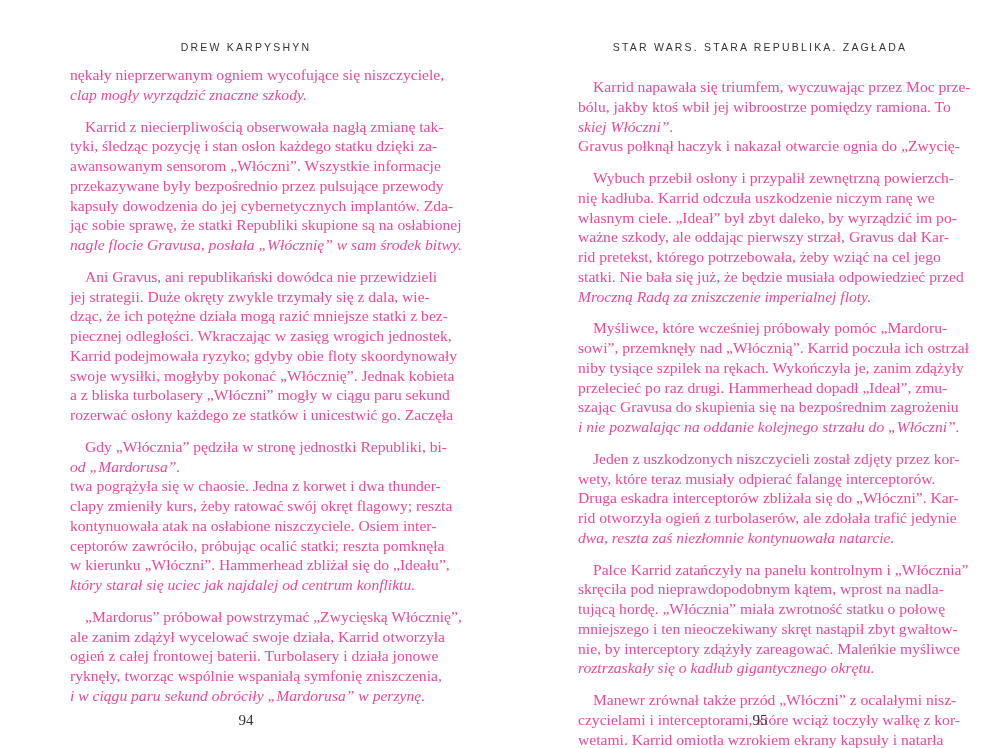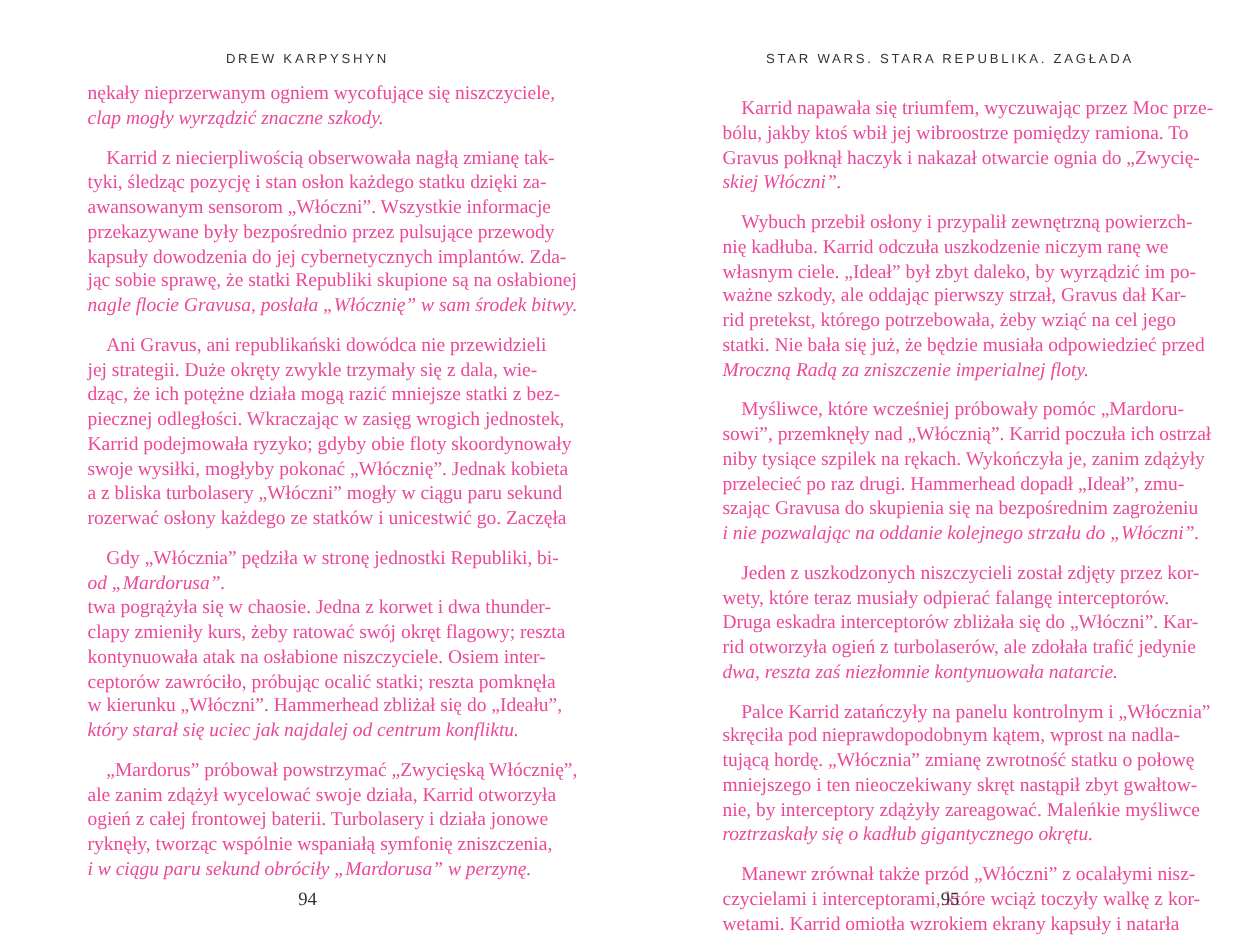--- a/index.html
+++ b/index.html
@@ -75,43 +75,43 @@
         <span class="line">ryknęły, tworząc wspólnie wspaniałą symfonię zniszczenia,</span>
         <span class="line last">i w ciągu paru sekund obróciły „Mardorusa” w perzynę.</span>
       </div>
     <div class="folio">94</div>
   </div>
   <div class="page right">
     <div class="running-head">STAR WARS. STARA REPUBLIKA. ZAGŁADA</div>
     <div class="text-block" id="right-text">
         <span class="line indent">Karrid napawała się triumfem, wyczuwając przez Moc prze-</span>
         <span class="line">bólu, jakby ktoś wbił jej wibroostrze pomiędzy ramiona. To</span>
+        <span class="line last">skiej Włóczni”.</span>
         <span class="line">Gravus połknął haczyk i nakazał otwarcie ognia do „Zwycię-</span>
-        <span class="line last">skiej Włóczni”.</span>
         <span class="line indent">Wybuch przebił osłony i przypalił zewnętrzną powierzch-</span>
         <span class="line">nię kadłuba. Karrid odczuła uszkodzenie niczym ranę we</span>
         <span class="line">własnym ciele. „Ideał” był zbyt daleko, by wyrządzić im po-</span>
         <span class="line">ważne szkody, ale oddając pierwszy strzał, Gravus dał Kar-</span>
         <span class="line">rid pretekst, którego potrzebowała, żeby wziąć na cel jego</span>
         <span class="line">statki. Nie bała się już, że będzie musiała odpowiedzieć przed</span>
         <span class="line last">Mroczną Radą za zniszczenie imperialnej floty.</span>
         <span class="line indent">Myśliwce, które wcześniej próbowały pomóc „Mardoru-</span>
         <span class="line">sowi”, przemknęły nad „Włócznią”. Karrid poczuła ich ostrzał</span>
         <span class="line">niby tysiące szpilek na rękach. Wykończyła je, zanim zdążyły</span>
         <span class="line">przelecieć po raz drugi. Hammerhead dopadł „Ideał”, zmu-</span>
         <span class="line">szając Gravusa do skupienia się na bezpośrednim zagrożeniu</span>
         <span class="line last">i nie pozwalając na oddanie kolejnego strzału do „Włóczni”.</span>
         <span class="line indent">Jeden z uszkodzonych niszczycieli został zdjęty przez kor-</span>
         <span class="line">wety, które teraz musiały odpierać falangę interceptorów.</span>
         <span class="line">Druga eskadra interceptorów zbliżała się do „Włóczni”. Kar-</span>
         <span class="line">rid otworzyła ogień z turbolaserów, ale zdołała trafić jedynie</span>
         <span class="line last">dwa, reszta zaś niezłomnie kontynuowała natarcie.</span>
         <span class="line indent">Palce Karrid zatańczyły na panelu kontrolnym i „Włócznia”</span>
         <span class="line">skręciła pod nieprawdopodobnym kątem, wprost na nadla-</span>
-        <span class="line">tującą hordę. „Włócznia” zmianę zwrotność statku o połowę</span>
+        <span class="line">tującą hordę. „Włócznia” miała zwrotność statku o połowę</span>
         <span class="line">mniejszego i ten nieoczekiwany skręt nastąpił zbyt gwałtow-</span>
         <span class="line">nie, by interceptory zdążyły zareagować. Maleńkie myśliwce</span>
         <span class="line last">roztrzaskały się o kadłub gigantycznego okrętu.</span>
         <span class="line indent">Manewr zrównał także przód „Włóczni” z ocalałymi nisz-</span>
         <span class="line">czycielami i interceptorami, które wciąż toczyły walkę z kor-</span>
         <span class="line">wetami. Karrid omiotła wzrokiem ekrany kapsuły i natarła</span>
       </div>
     <div class="folio">95</div>
   </div>
 </div>

